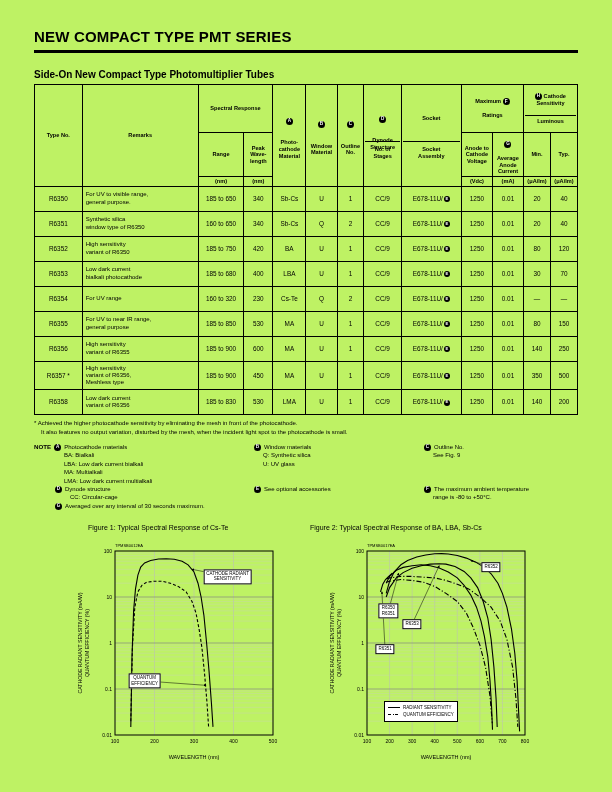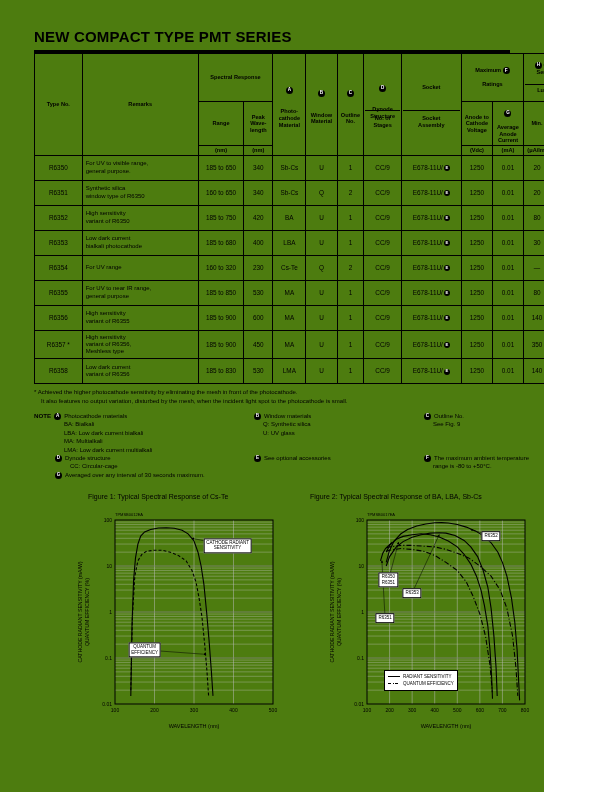--- a/index.html
+++ b/index.html
@@ -1,17 +1,17 @@
 <!DOCTYPE html>
 <html><head>
 <meta charset="utf-8">
 <style>
   html,body{margin:0;padding:0;background:#fff;}
   body{font-family:"Liberation Sans", sans-serif; color:#000;}
-  .page{position:relative;width:544px;height:792px;background:#4d7c0f;overflow:hidden;}
+  .page{position:relative;width:612px;height:792px;background:#bef264;overflow:hidden;}
   .content{padding:28px 34px 0 34px;}
   h1{font-size:15px;font-weight:bold;margin:0;letter-spacing:0.2px;}
   .title-rule{height:3px;background:#000;margin-top:5px;}
   h2{font-size:10px;font-weight:bold;margin:16px 0 4px 0;}
 
   table.pmt{border-collapse:collapse;table-layout:fixed;width:544px;}
   .pmt th,.pmt td{border:0.7px solid #000;}
   .pmt thead th{font-size:5.6px;font-weight:bold;text-align:center;vertical-align:middle;
     white-space:pre-line;line-height:1.18;padding:1px;}
   .pmt tbody td{font-size:6.4px;text-align:center;vertical-align:middle;white-space:pre-line;
@@ -57,20 +57,21 @@
 </style>
 </head>
 <body>
 
 <div class="page">
   <div class="content">
 
     <h1>NEW COMPACT TYPE PMT SERIES</h1>
     <div class="title-rule"></div>
 
+    <h2>Side-On New Compact Type Photomultiplier Tubes</h2>
 
     <table class="pmt">
       <colgroup>
         <col style="width:46px">
           <col style="width:112px">
           <col style="width:44px">
           <col style="width:28px">
         <col style="width:32px">
           <col style="width:30px">
           <col style="width:26px">

